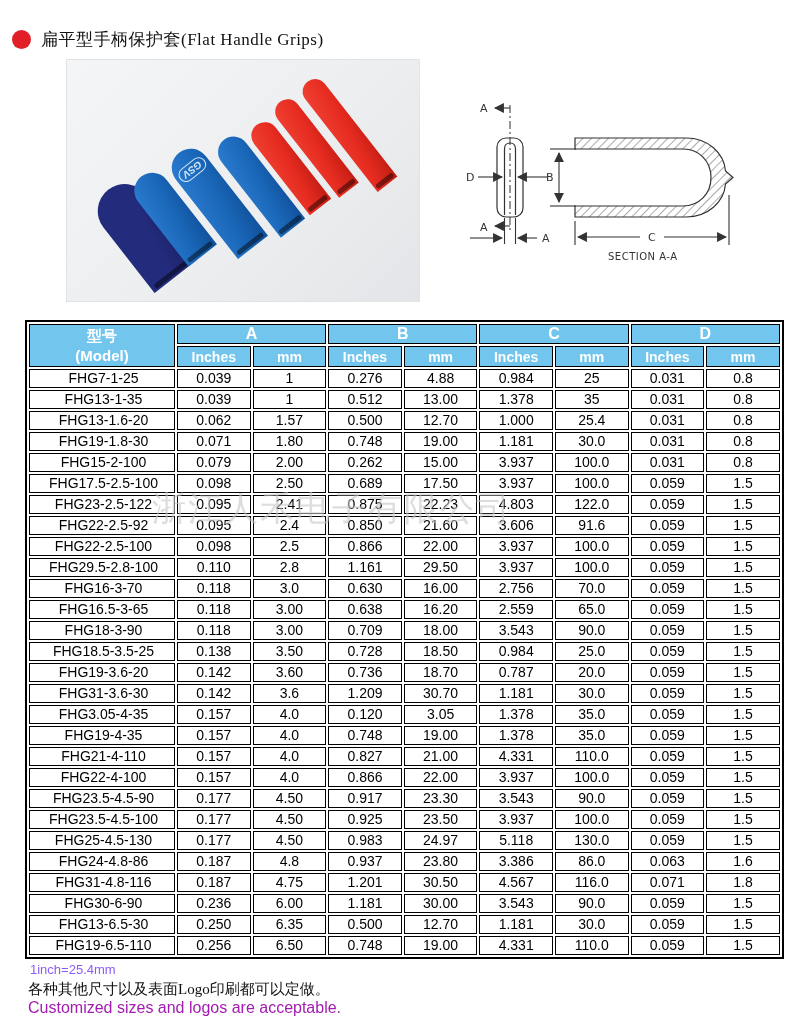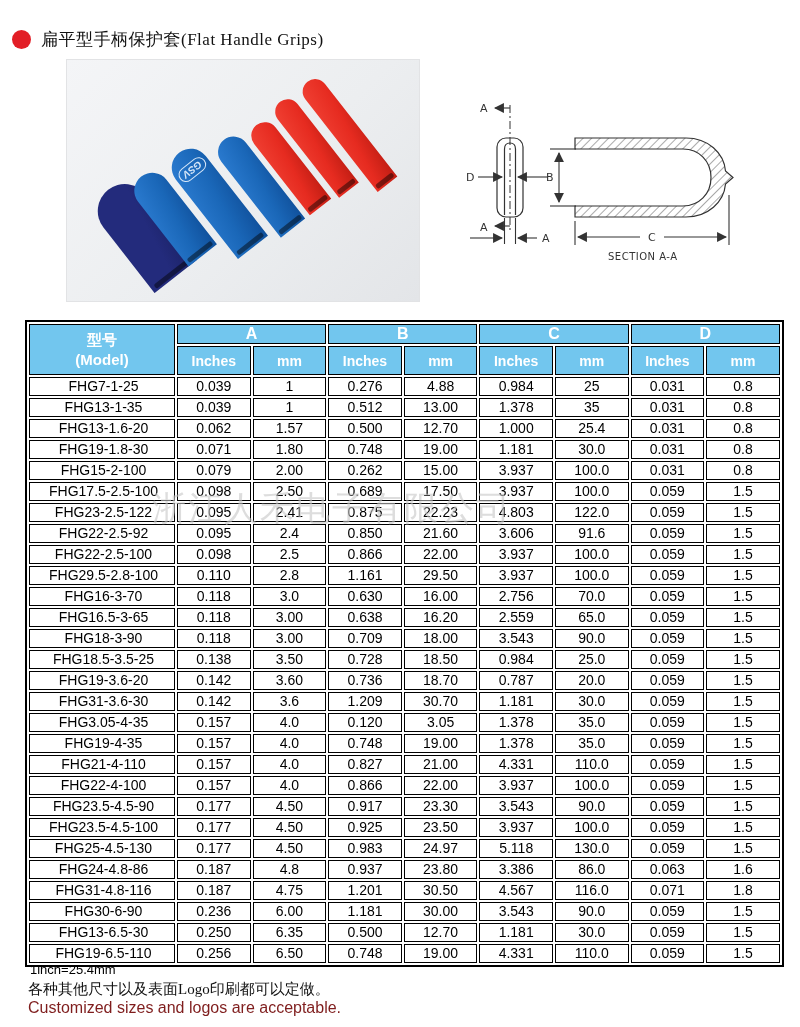--- a/index.html
+++ b/index.html
@@ -65,37 +65,37 @@
   .table-wrap{position:absolute;left:25px;top:320px;width:750px;}
   table.spec{
     width:750px;table-layout:fixed;
     border-collapse:separate;border-spacing:2px;
     border:2px solid #000;background:#fff;
   }
   table.spec th,table.spec td{border:1px solid #000;overflow:hidden;white-space:nowrap;}
   thead th{background:var(--header-blue);color:#fff;font-weight:700;}
   th.model-head{font-size:15px;line-height:20px;}
   th.group-head{font-size:16px;height:19px;}
-  th.sub-head{font-size:14px;height:29px;}
+  th.sub-head{font-size:14px;height:21px;}
   tbody td{height:17px;font-size:14px;line-height:17px;text-align:center;background:#fff;}
   tbody td.model{text-align:center;padding-left:3px;}
   col.c-model{width:146px;}
   col.c-val{width:73.6px;}
 
   
   .watermark{
     position:absolute;left:152px;top:486px;width:520px;
     font-size:34px;letter-spacing:2px;color:var(--watermark-gray);
     opacity:.6;white-space:nowrap;pointer-events:none;z-index:5;
   }
 
   
-  .note-inch{position:absolute;left:30px;top:962px;font-size:13px;color:#000000;}
+  .note-inch{position:absolute;left:30px;top:962px;font-size:13px;color:#8b5cf6;}
   .note-zh{position:absolute;left:28px;top:980px;font-size:15px;color:#111;font-family:Liberation Serif, serif;}
-  .note-en{position:absolute;left:28px;top:999px;font-size:16px;color:#7f1d1d;}
+  .note-en{position:absolute;left:28px;top:999px;font-size:16px;color:#a21caf;}
 </style>
 </head>
 <body>
 
 <div class="title-row">
   <span class="bullet"></span>
   <span class="page-title">扁平型手柄保护套(Flat Handle Grips)</span>
 </div>
 
 <div class="photo-panel">

